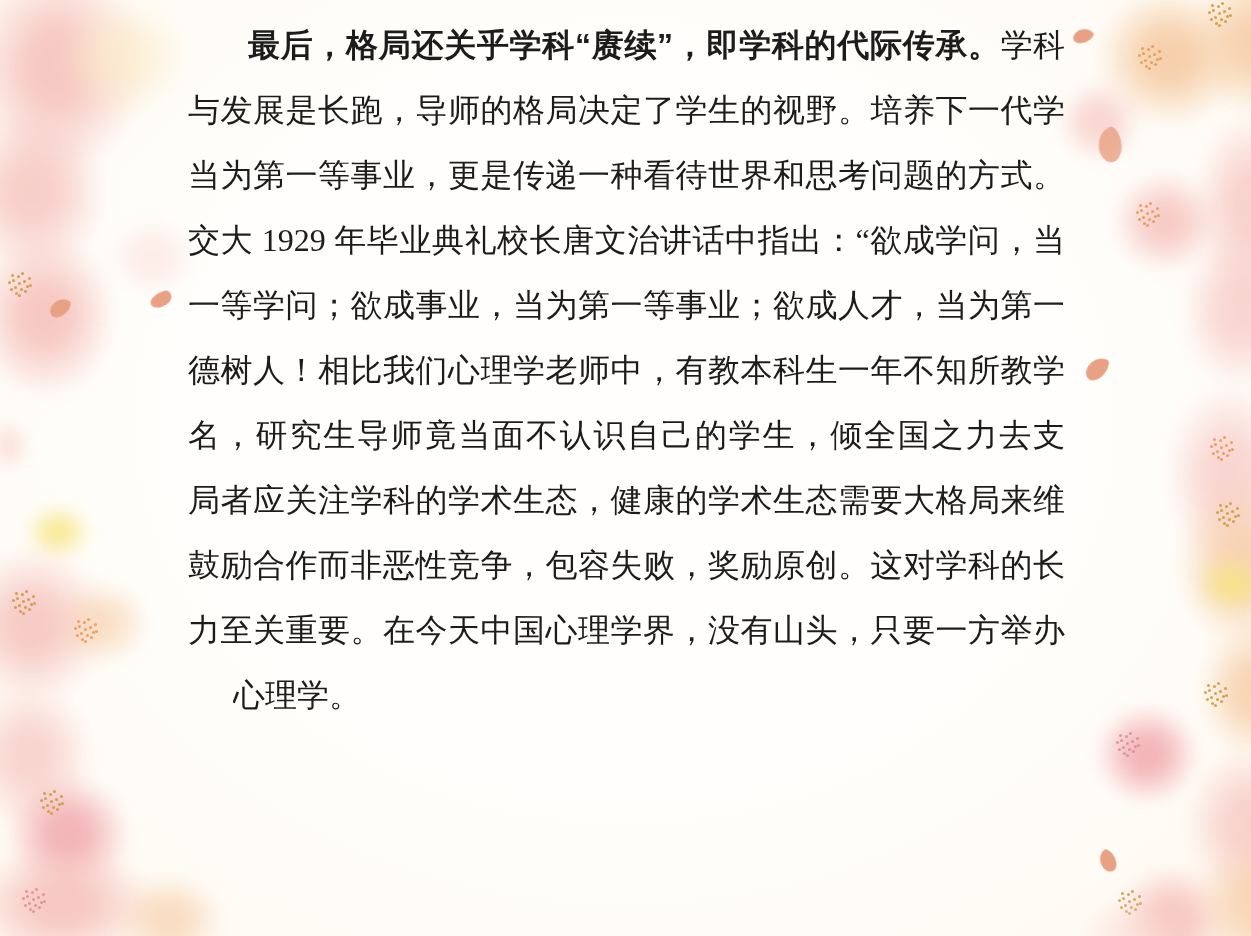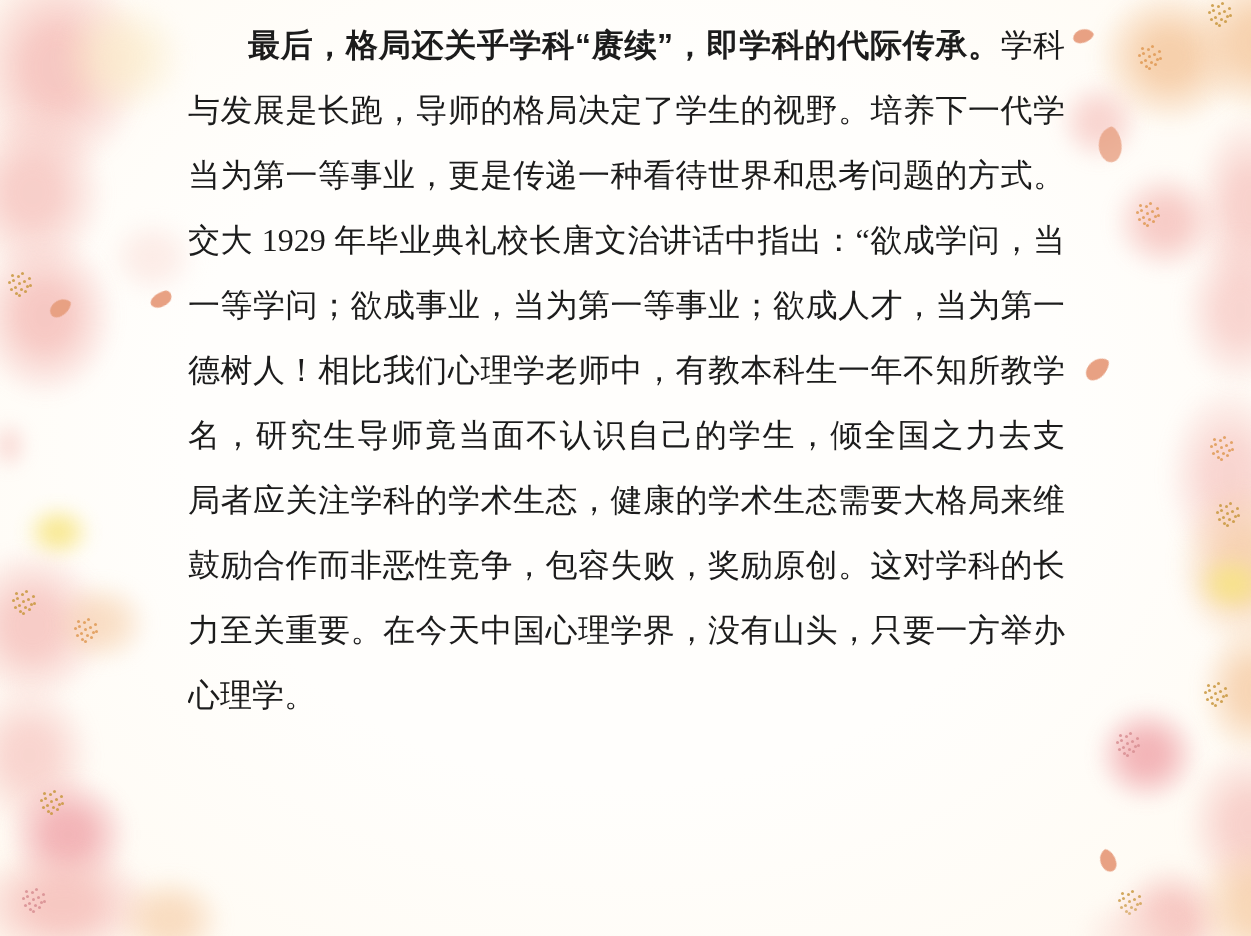--- a/index.html
+++ b/index.html
@@ -28,21 +28,21 @@
   .text-block{
     position:absolute;left:188px;top:13px;width:877px;
     color:var(--text-color);
   }
   .line{
     height:65px;line-height:65px;font-size:32px;
     text-align:justify;text-align-last:justify;
     white-space:normal;overflow:hidden;
   }
   .line.indent{text-indent:60px;}
-  .line.last{text-align-last:left;}
+  .line.last{text-align-last:left;margin-left:45px;}
   .seg.bold{font-weight:700;font-family:"Liberation Sans","DejaVu Sans",sans-serif;letter-spacing:.5px;}
 </style>
 </head>
 <body>
 
 <div class="page">
 
   <div class="decor">
     <div class="blob c-pink" style="left:-35px;top:-45px;width:185px;height:225px;opacity:.8;"></div>
     <div class="blob c-cream" style="left:55px;top:-5px;width:135px;height:125px;opacity:.7;"></div>

